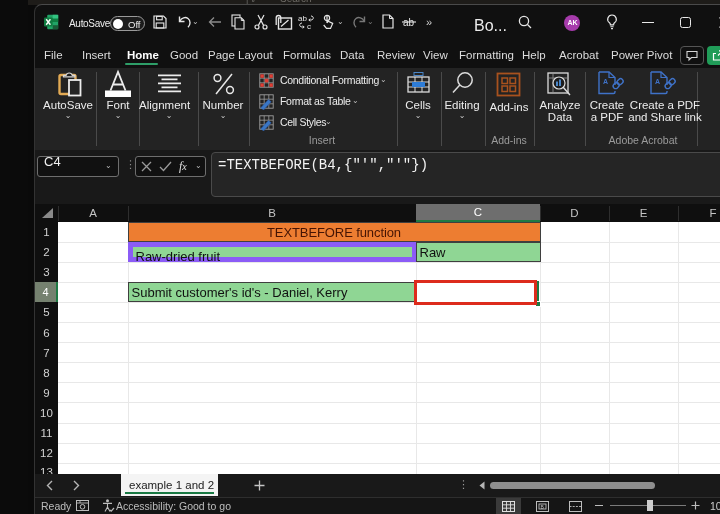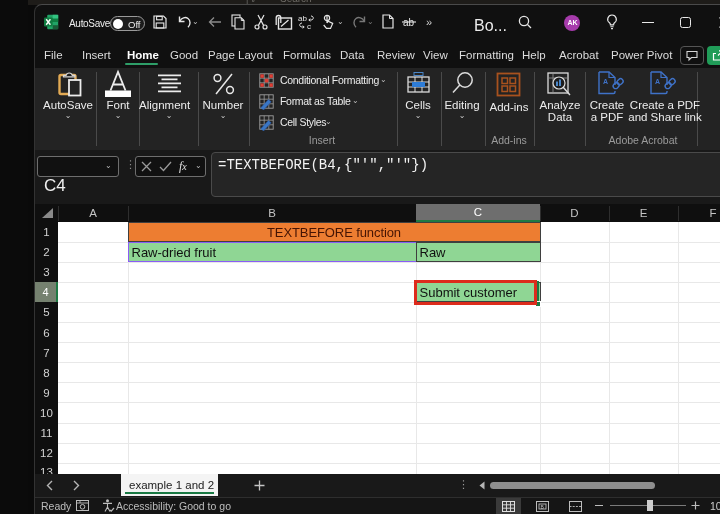--- a/index.html
+++ b/index.html
@@ -285,21 +285,21 @@
       <rect x="5.5" y="3" width="6.5" height="5" rx="2.5" fill="none" stroke="#3f72c8" stroke-width="1.4"></rect>
     </g>
   </svg>
   <div class="biglabel" style="left:597px;width:80px;top:99px">Create a PDF<br>and Share link</div>
   <div class="grplabel" style="left:570px;width:90px">Adobe Acrobat</div>
   <div class="chev" style="left:694px;top:136px;font-size:9px;color:#cfcfcf">⌃</div>
 
   <div id="fbar" class="abs" style="left:7px;top:150px;width:709px;height:54px;background:#191919"></div>
 
   <div class="abs" style="left:9px;top:156px;width:82px;height:21px;background:#111;border:1px solid #6e6e6e;border-radius:3px"></div>
-  <div class="txt" style="left:16px;top:176px;font-size:17px;color:#f0f0f0">C4</div>
+  <div class="txt" style="left:16px;top:154px;font-size:13px;color:#f0f0f0">C4</div>
   <div class="chev" style="left:77px;top:161px;font-size:8px">⌄</div>
   <div class="txt" style="left:97px;top:158px;font-size:11px;color:#8a8a8a;letter-spacing:0">⋮</div>
 
   <div class="abs" style="left:107px;top:156px;width:71px;height:21px;background:#111;border:1px solid #6e6e6e;border-radius:3px"></div>
   <svg style="left:113px;top:161px" width="11" height="11" viewBox="0 0 11 11">
     <path d="M1 1 L10 10 M10 1 L1 10" stroke="#9a9a9a" stroke-width="1.3"></path>
   </svg>
   <svg style="left:131px;top:161px" width="13" height="11" viewBox="0 0 13 11">
     <path d="M1 6 L4.5 9.5 L12 1" fill="none" stroke="#9a9a9a" stroke-width="1.3"></path>
   </svg>
@@ -356,23 +356,23 @@
     <div class="ghl" style="top:100px"></div>
     <div class="ghl" style="top:120.1px"></div>
     <div class="ghl" style="top:140.2px"></div>
     <div class="ghl" style="top:160.3px"></div>
     <div class="ghl" style="top:180.4px"></div>
     <div class="ghl" style="top:200.5px"></div>
     <div class="ghl" style="top:220.6px"></div>
     <div class="ghl" style="top:240.7px"></div>
 
     <div class="abs" style="left:69.5px;top:-0.5px;width:413px;height:20.6px;background:#ed7d31;border:1px solid #3f3f3f;color:#471504;font-size:13px;letter-spacing:-0.1px;text-align:center;line-height:20.5px">TEXTBEFORE function</div>
-    <div class="abs" style="left:69.5px;top:19.6px;width:289px;height:20.6px;background:#8fd694;border:1px solid #8b5cf6;color:#111;font-size:13px;letter-spacing:0;line-height:20.5px;padding-left:3px">Raw-dried fruit</div>
+    <div class="abs" style="left:69.5px;top:19.6px;width:289px;height:20.6px;background:#8fd694;border:5px solid #8b5cf6;color:#111;font-size:13px;letter-spacing:0;line-height:20.5px;padding-left:3px">Raw-dried fruit</div>
     <div class="abs" style="left:357.5px;top:19.6px;width:125px;height:20.6px;background:#8fd694;border:1px solid #3f3f3f;color:#111;font-size:13px;letter-spacing:0;line-height:20.5px;padding-left:3px">Raw</div>
-    <div class="abs" style="left:357.5px;top:59.8px;width:125px;height:20.6px;background:#8fd694;border:1px solid #3f3f3f;color:#111;font-size:13px;letter-spacing:0;line-height:20.5px;padding-left:3px">Submit customer</div>
+    <div class="abs" style="left:69.5px;top:59.8px;width:289px;height:20.6px;background:#8fd694;border:1px solid #3f3f3f;color:#111;font-size:13px;letter-spacing:0;line-height:20.5px;padding-left:3px">Submit customer's id's - Daniel, Kerry</div>
 
     <div class="abs" style="left:478.5px;top:58.5px;width:2px;height:23px;background:#1a7a44"></div>
     <div class="abs" style="left:476.5px;top:79px;width:6px;height:6px;background:#1a7a44;border:1px solid #fff"></div>
 
     <div class="abs" style="left:356px;top:58px;width:122.5px;height:24.5px;border:3px solid #dd2b1c"></div>
   </div>
 
   <div class="abs" style="left:701px;top:204px;width:15px;height:270px;background:#1a1a1a"></div>
   <svg style="left:704px;top:207px" width="9" height="7" viewBox="0 0 9 7">
       <path d="M4.5 0.5 L8.5 6.5 H0.5 Z" fill="#9a9a9a"></path>

